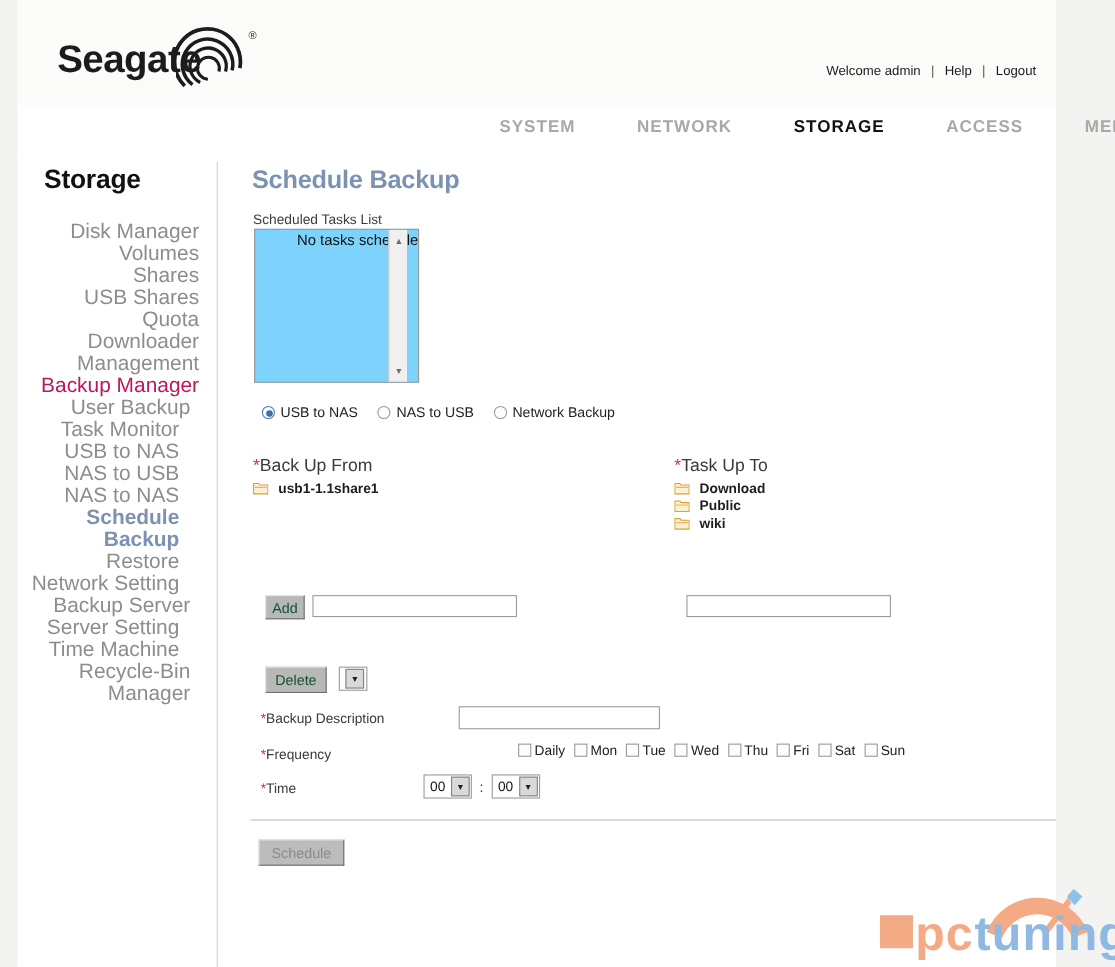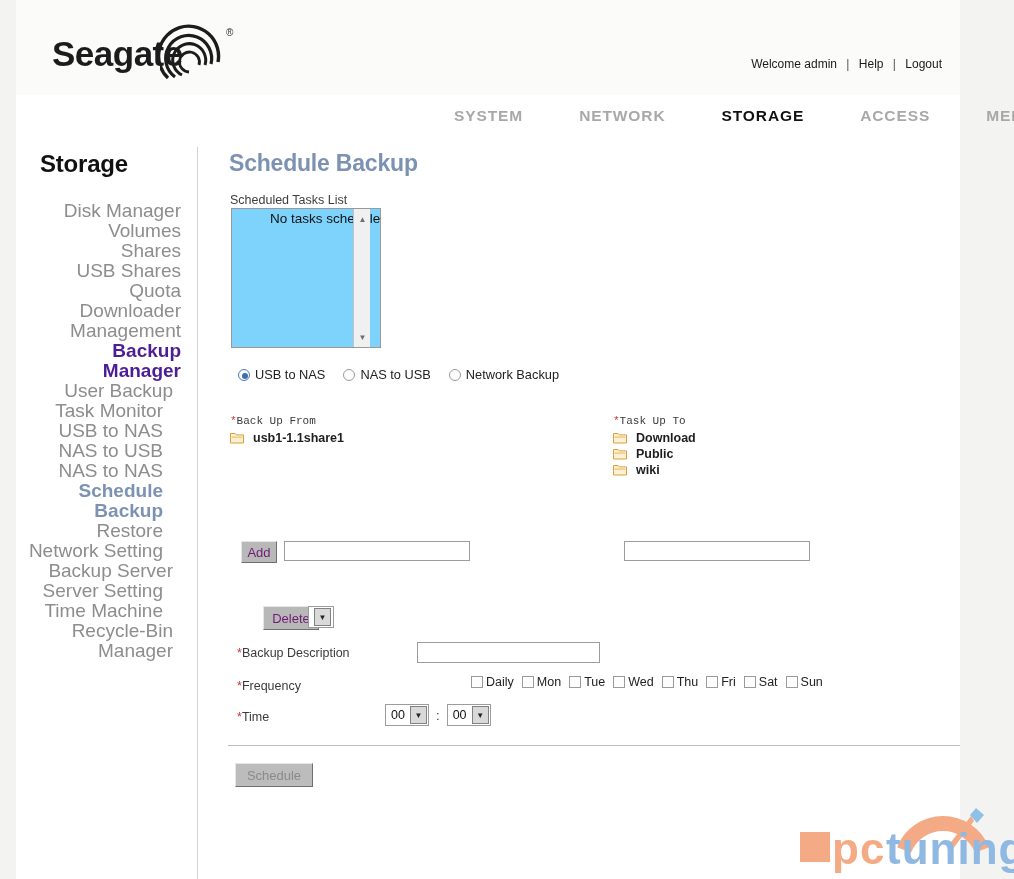--- a/index.html
+++ b/index.html
@@ -115,21 +115,21 @@
   }
   .side-item {
     font-size: 19px;
     color: #8d8d8d;
     line-height: 20px;
     padding: 0;
     cursor: pointer;
     white-space: normal;
   }
   .side-item.lvl1 { margin-bottom: 0px; }
-  .side-item.bold { color: #4c1d95; font-weight: bold; padding-left: 20px; }
+  .side-item.bold { color: #be185d; font-weight: normal; }
   .side-item.sel { color: #7c92b2; font-weight: bold; }
 
   
   .main {
     position: absolute;
     left: 198px; top: 143px;
     width: 762px; height: 736px;
   }
   .page-title {
     position: absolute;
@@ -203,21 +203,21 @@
     position: absolute;
     left: 3px; top: 3px;
     width: 6px; height: 6px;
     border-radius: 50%;
     background: #3b6fae;
   }
 
   
   .col-from { position: absolute; left: 32px; top: 272px; width: 260px; }
   .col-to   { position: absolute; left: 415px; top: 272px; width: 260px; }
-  .req-label { font-size: 11px; color: #3a3a3a; margin-bottom: 4px; font-family: Liberation Mono, monospace; }
+  .req-label { font-size: 16px; color: #3a3a3a; margin-bottom: 4px; }
   .req-label .star { color: #cc3333; }
   .folder-row {
     display: flex; align-items: center;
     margin-bottom: 2px;
     cursor: pointer;
   }
   .folder-row .fname {
     font-size: 12.5px;
     font-weight: bold;
     color: #1e1e1e;
@@ -229,21 +229,21 @@
   .add-row { position: absolute; left: 0; top: 398px; width: 762px; height: 24px; }
   .btn {
     display: inline-flex;
     align-items: center;
     justify-content: center;
     background: #b8b8b8;
     border-top: 1px solid #e6e6e6;
     border-left: 1px solid #e6e6e6;
     border-right: 1px solid #6e6e6e;
     border-bottom: 1px solid #6e6e6e;
-    color: #701a75;
+    color: #14532d;
     font-size: 13px;
     cursor: pointer;
     font-family: "Liberation Sans", sans-serif;
   }
   .btn.disabled { color: #8a8a8a; background: #bcbcbc; cursor: default; }
   #add-btn { position: absolute; left: 43px; top: 0; width: 36px; height: 22px; }
   .txt {
     position: absolute;
     border: 1px solid #9c9c9c;
     background: #fff;
@@ -251,21 +251,21 @@
     font-size: 12px;
     padding: 0 3px;
     font-family: "Liberation Sans", sans-serif;
     color: #111;
   }
   #add-in-left  { left: 86px;  top: 0px; width: 186px; }
   #add-in-right { left: 426px; top: 0px; width: 186px; }
 
   
   .del-row { position: absolute; left: 0; top: 463px; }
-  #del-btn { position: absolute; left: 43px; top: 0; width: 56px; height: 24px; margin-left: 22px; }
+  #del-btn { position: absolute; left: 43px; top: 0; width: 56px; height: 24px; }
   .selbox {
     position: absolute;
     border: 1px solid #9c9c9c;
     background: #fff;
     height: 22px;
     display: flex;
     align-items: center;
     cursor: pointer;
   }
   .selbox .selval {

